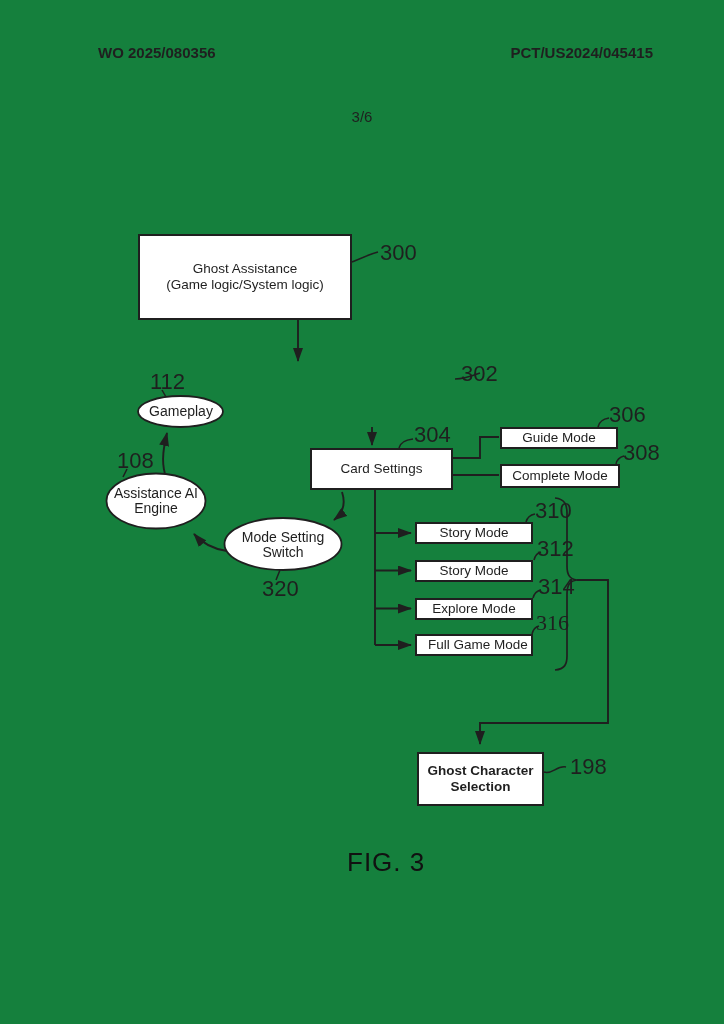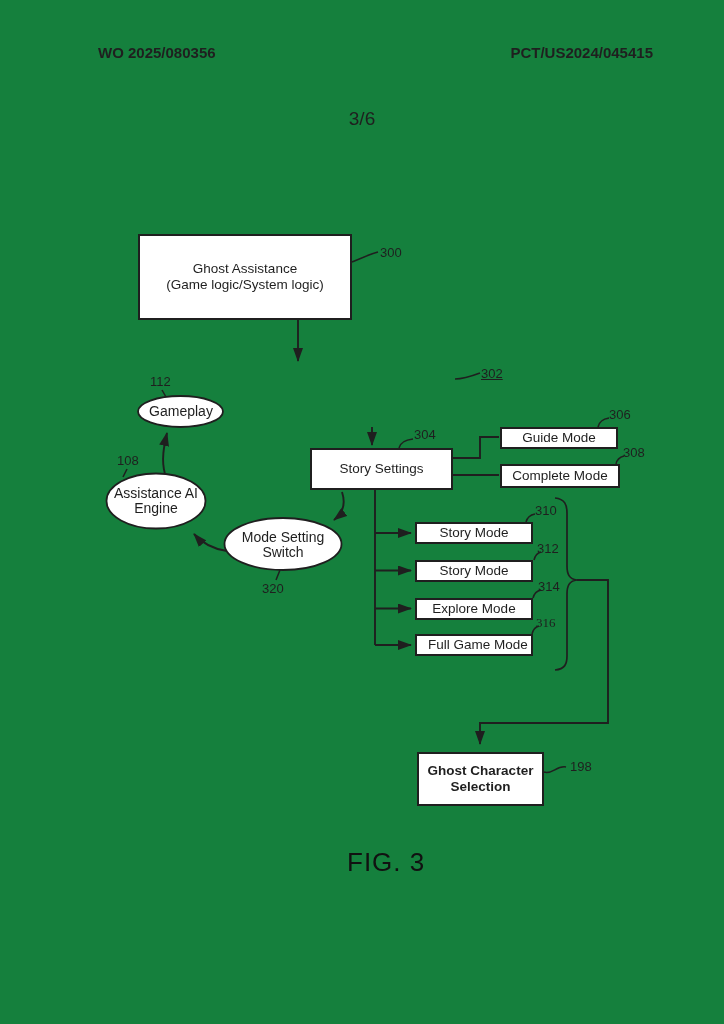--- a/index.html
+++ b/index.html
@@ -3,33 +3,33 @@
 <meta charset="utf-8">
 <style>
   html,body{margin:0;padding:0;background:#e8e8e8;}
   .page{
     position:relative;width:724px;height:1024px;background:#15803d;
     font-family:"Liberation Sans",sans-serif;color:#1f1f1f;overflow:hidden;
     margin:0 auto;
   }
   .abs{position:absolute;}
   .hdr{font-weight:bold;font-size:15px;letter-spacing:0;}
-  .pagenum{font-size:19px;}
+  .pagenum{font-size:15px;}
   svg.layer{position:absolute;left:0;top:0;width:724px;height:1024px;}
   .node{
     position:absolute;border:2px solid #1f1f1f;background:#ffffff;
     display:flex;flex-direction:column;align-items:center;justify-content:center;
     text-align:center;font-size:13.5px;line-height:16px;box-sizing:border-box;
   }
   .ellipse-label{
     position:absolute;display:flex;flex-direction:column;align-items:center;justify-content:center;
     text-align:center;font-size:14px;line-height:15px;
   }
   .ref{
-    position:absolute;font-size:13px;line-height:17px;color:#1f1f1f;
+    position:absolute;font-size:22px;line-height:17px;color:#1f1f1f;
   }
   .figlabel{
     position:absolute;font-size:26px;letter-spacing:1px;color:#111;
   }
 </style>
 </head>
 <body>
 
 <div class="page">
 
@@ -83,21 +83,21 @@
     <path d="M280,570 L276,580" stroke="#1f1f1f" stroke-width="1.5" fill="none"></path>
   </svg>
 
   <div class="node" style="left:138px;top:234px;width:214px;height:86px;">
     <span>Ghost Assistance</span>
     <span>(Game logic/System logic)</span>
   </div>
 
 
   <div class="node" style="left:310px;top:448px;width:143px;height:42px;">
-    <span>Story Settings</span>
+    <span>Card Settings</span>
   </div>
 
   <div class="node" style="left:500px;top:427px;width:118px;height:22px;">
     <span>Guide Mode</span>
   </div>
 
   <div class="node" style="left:500px;top:464px;width:120px;height:24px;">
     <span>Complete Mode</span>
   </div>
 
@@ -128,21 +128,21 @@
   <div class="ellipse-label" style="left:106px;top:485px;width:100px;height:32px;">
     <span>Assistance AI</span>
     <span>Engine</span>
   </div>
   <div class="ellipse-label" style="left:224px;top:529px;width:118px;height:32px;">
     <span>Mode Setting</span>
     <span>Switch</span>
   </div>
 
   <div class="ref" style="left:380px;top:244px;">300</div>
-  <div class="ref" style="left:481px;top:365px;text-decoration:underline;">302</div>
+  <div class="ref" style="left:461px;top:365px;">302</div>
   <div class="ref" style="left:414px;top:426px;">304</div>
   <div class="ref" style="left:609px;top:406px;">306</div>
   <div class="ref" style="left:623px;top:444px;">308</div>
   <div class="ref" style="left:535px;top:502px;">310</div>
   <div class="ref" style="left:537px;top:540px;">312</div>
   <div class="ref" style="left:538px;top:578px;">314</div>
   <div class="ref" style="left:536px;top:614px;font-family:Liberation Serif, serif;">316</div>
   <div class="ref" style="left:570px;top:758px;">198</div>
   <div class="ref" style="left:150px;top:373px;">112</div>
   <div class="ref" style="left:117px;top:452px;">108</div>

